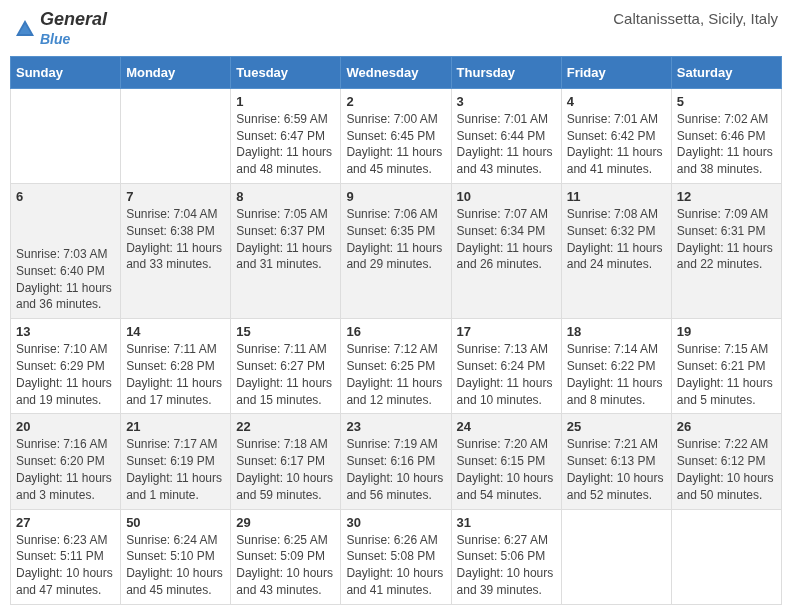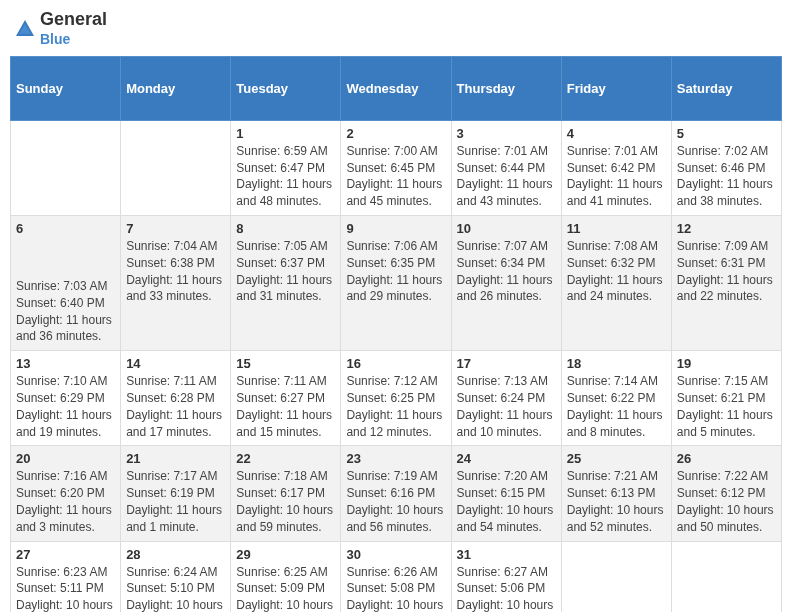--- a/index.html
+++ b/index.html
@@ -14,20 +14,21 @@
       display: flex;
       justify-content: space-between;
       align-items: flex-start;
       margin-bottom: 8px;
       padding: 0 4px;
     }
     .logo {
       display: flex;
       align-items: center;
       gap: 4px;
+      font-style: italic;
     }
     .logo-text-general {
       font-size: 18px;
       font-weight: bold;
       color: #333;
       line-height: 1.1;
     }
     .logo-text-blue {
       font-size: 14px;
       font-weight: bold;
@@ -53,21 +54,21 @@
     }
     table {
       width: 100%;
       border-collapse: collapse;
       table-layout: fixed;
     }
     thead tr th {
       background-color: #3a7abf;
       color: #fff;
       text-align: left;
-      padding: 24px 5px;
+      padding: 8px 5px;
       font-size: 13px;
       font-weight: bold;
       border: 1px solid #5590cc;
     }
     tbody tr {
       border-bottom: 1px solid #ccc;
     }
     tbody tr:nth-child(even) {
       background-color: #f5f5f5;
     }
@@ -106,20 +107,21 @@
     <svg class="logo-icon" viewBox="0 0 22 22">
       <polygon points="11,2 20,18 2,18" fill="#3a7abf"></polygon>
       <polygon points="11,6 17,16 5,16" fill="#5599dd" opacity="0.5"></polygon>
     </svg>
     <div>
       <span class="logo-text-general">General</span><br>
       <span class="logo-text-blue">Blue</span>
     </div>
   </div>
   <div class="title-section">
+    <div class="location">Caltanissetta, Sicily, Italy</div>
   </div>
 </div>
 
 <table>
   <thead>
     <tr>
     <th>Sunday</th>
         <th>Monday</th>
         <th>Tuesday</th>
         <th>Wednesday</th>
@@ -296,21 +298,21 @@
         </td>
       </tr>
       <tr class="week-odd">
         <td>
           <span class="day-num">27</span>
           <div class="day-info" style="white-space: pre-line;">Sunrise: 6:23 AM
 Sunset: 5:11 PM
 Daylight: 10 hours and 47 minutes.</div>
         </td>
         <td>
-          <span class="day-num">28</span>
+          <span class="day-num">50</span>
           <div class="day-info" style="white-space: pre-line;">Sunrise: 6:24 AM
 Sunset: 5:10 PM
 Daylight: 10 hours and 45 minutes.</div>
         </td>
         <td>
           <span class="day-num">29</span>
           <div class="day-info" style="white-space: pre-line;">Sunrise: 6:25 AM
 Sunset: 5:09 PM
 Daylight: 10 hours and 43 minutes.</div>
         </td>

